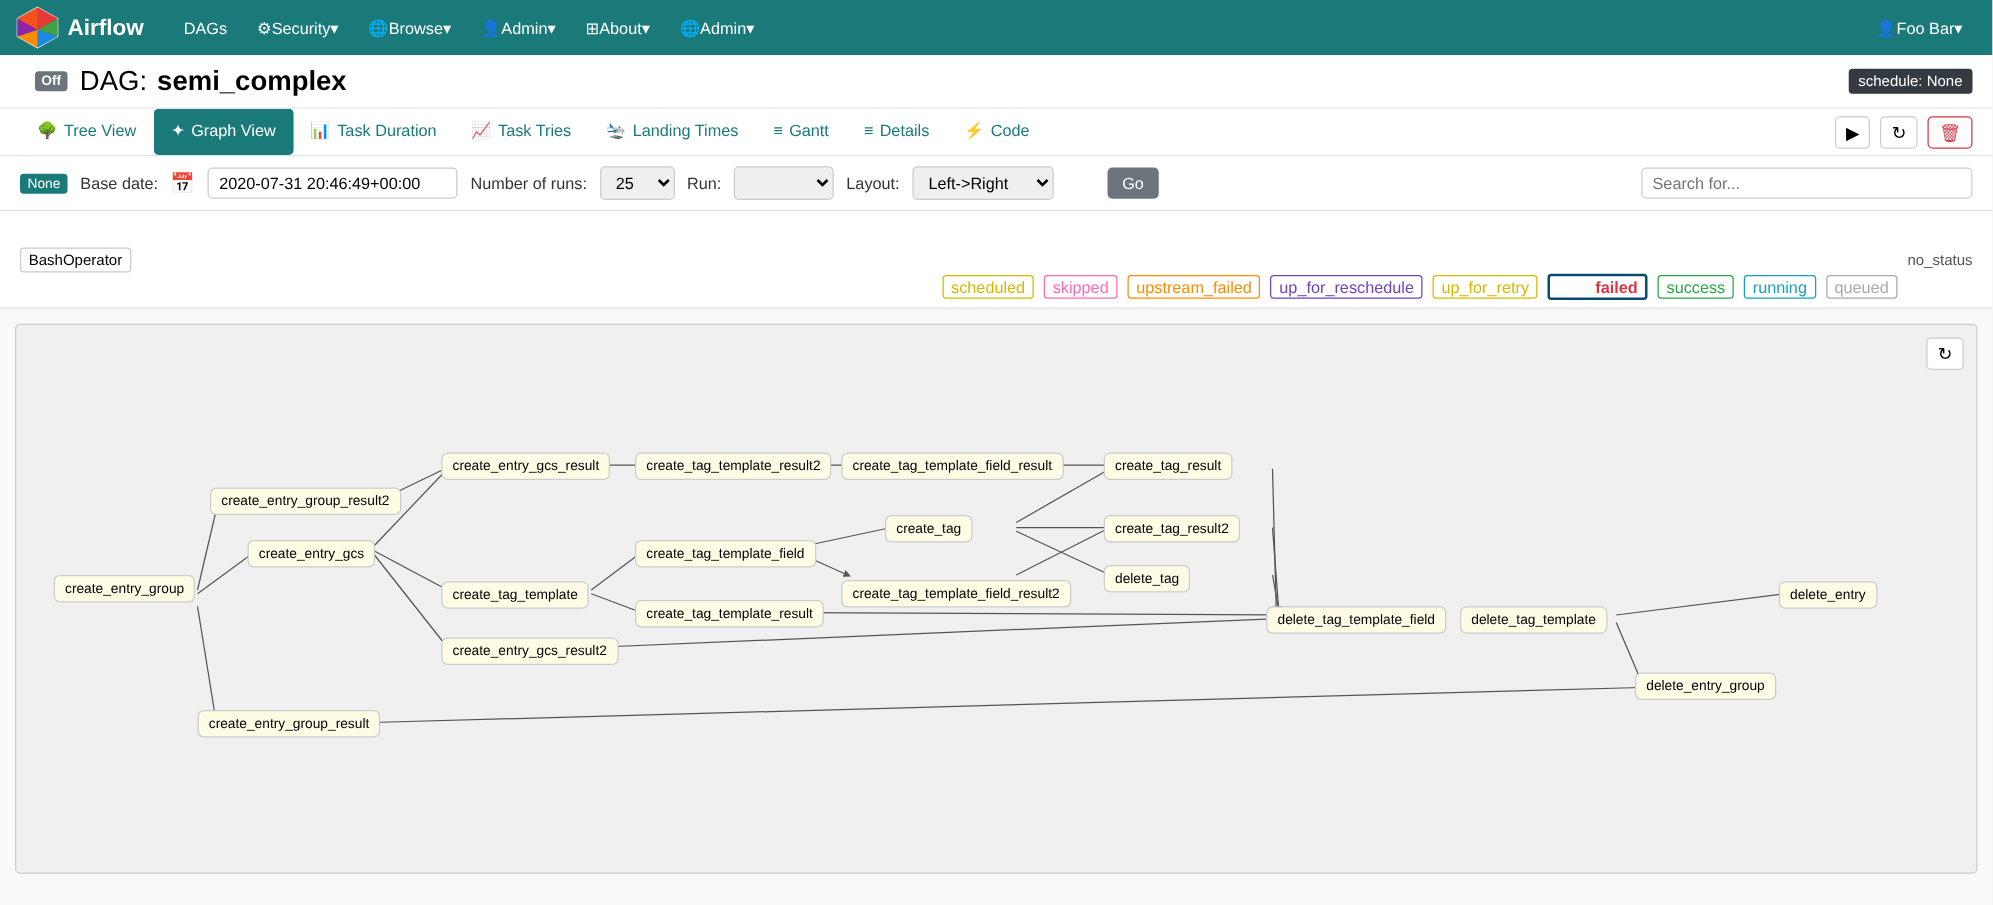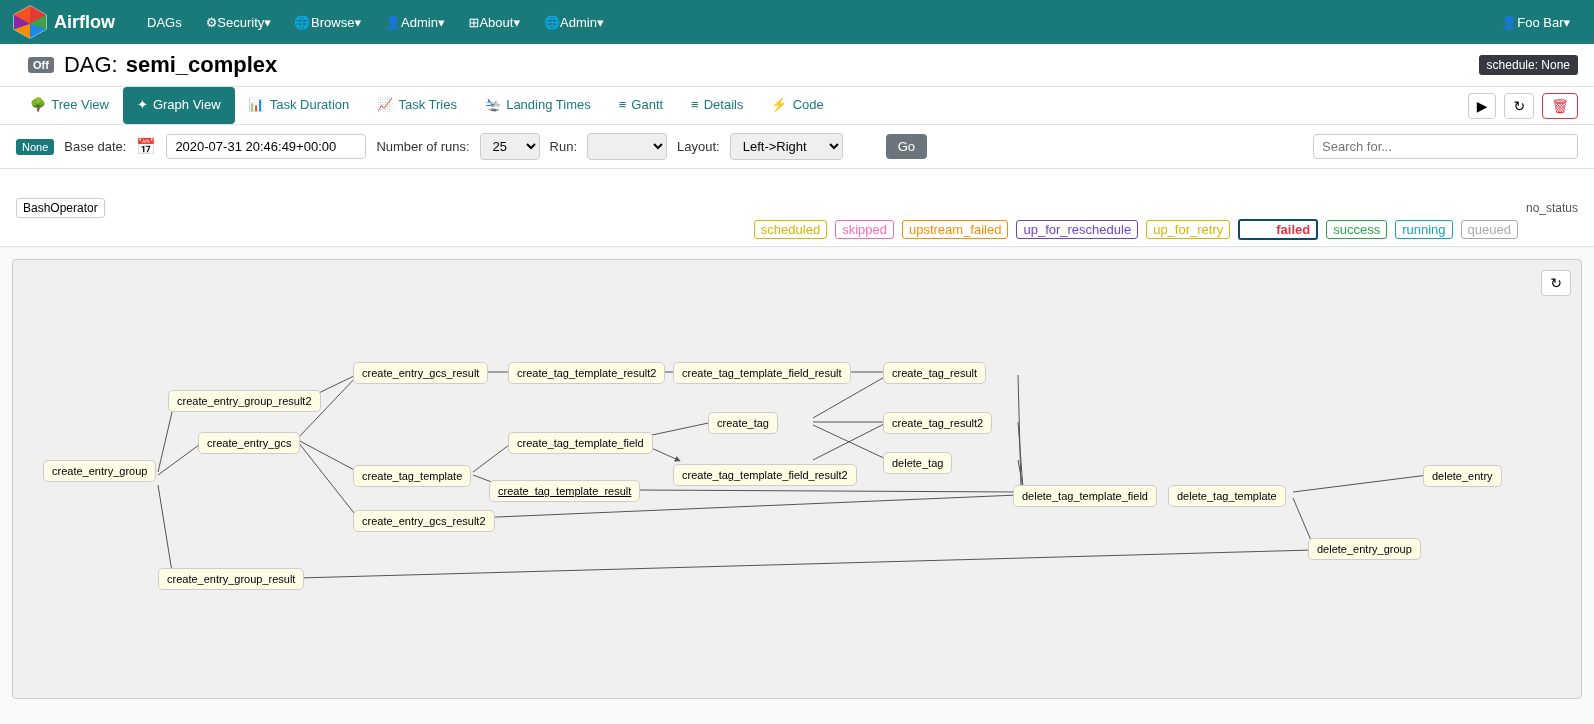--- a/index.html
+++ b/index.html
@@ -473,21 +473,21 @@
 
   <div id="dag-nodes-container">
       <div class="dag-node" style="left: 30px; top: 200px;">create_entry_group</div>
       <div class="dag-node" style="left: 155px; top: 130px;">create_entry_group_result2</div>
       <div class="dag-node" style="left: 185px; top: 172px;">create_entry_gcs</div>
       <div class="dag-node" style="left: 340px; top: 102px;">create_entry_gcs_result</div>
       <div class="dag-node" style="left: 340px; top: 250px;">create_entry_gcs_result2</div>
       <div class="dag-node" style="left: 145px; top: 308px;">create_entry_group_result</div>
       <div class="dag-node" style="left: 340px; top: 205px;">create_tag_template</div>
       <div class="dag-node" style="left: 495px; top: 172px;">create_tag_template_field</div>
-      <div class="dag-node" style="left: 476px; top: 220px; text-decoration: underline;">create_tag_template_result</div>
+      <div class="dag-node" style="left: 495px; top: 220px;">create_tag_template_result</div>
       <div class="dag-node" style="left: 495px; top: 102px;">create_tag_template_result2</div>
       <div class="dag-node" style="left: 660px; top: 102px;">create_tag_template_field_result</div>
       <div class="dag-node" style="left: 660px; top: 192px; margin-top: 12px;">create_tag_template_field_result2</div>
       <div class="dag-node" style="left: 695px; top: 152px;">create_tag</div>
       <div class="dag-node" style="left: 870px; top: 102px;">create_tag_result</div>
       <div class="dag-node" style="left: 870px; top: 152px;">create_tag_result2</div>
       <div class="dag-node" style="left: 870px; top: 192px;">delete_tag</div>
       <div class="dag-node" style="left: 1000px; top: 225px;">delete_tag_template_field</div>
       <div class="dag-node" style="left: 1155px; top: 225px;">delete_tag_template</div>
       <div class="dag-node" style="left: 1410px; top: 205px;">delete_entry</div>

